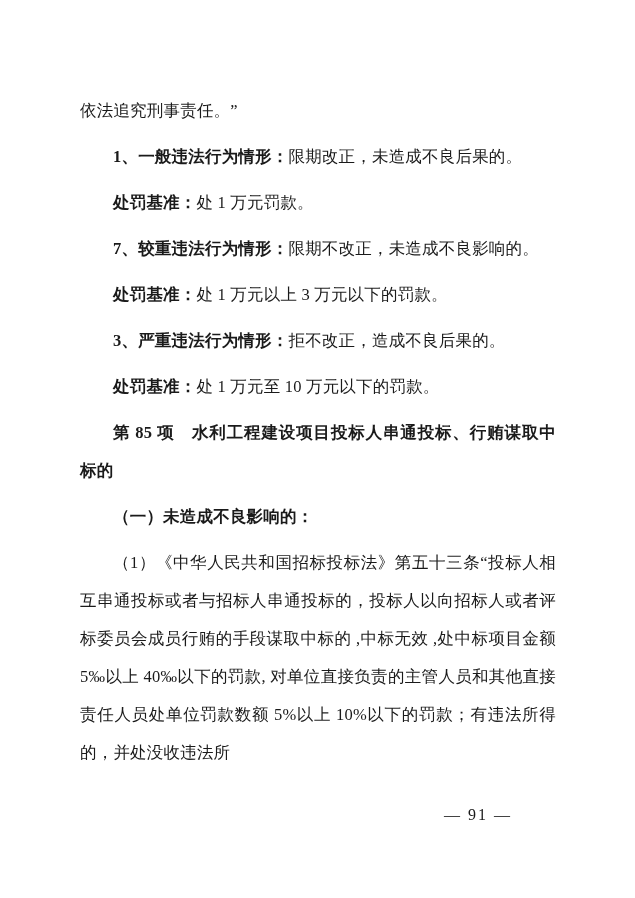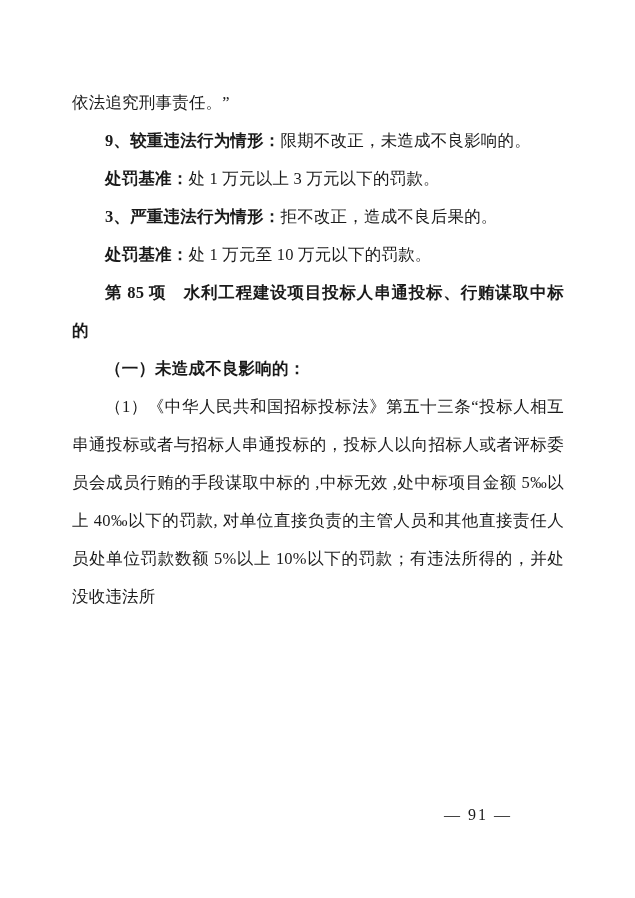--- a/index.html
+++ b/index.html
@@ -27,21 +27,21 @@
     position: absolute;
     left: 72px;
     top: 84px;
     width: 492px;
   }
   .para {
     font-size: 16.5px;
     line-height: 38px;
     text-align: justify;
     text-justify: inter-ideograph;
-    margin: 0;
+    margin: 8px;
     letter-spacing: 0.2px;
   }
   .indent {
     text-indent: 33px;
   }
   .bold {
     font-weight: bold;
   }
   .footer {
     position: absolute;
@@ -62,23 +62,25 @@
 </head>
 <body>
 
 <div class="page">
   <div class="content">
 
     <p class="para">依法追究刑事责任。”</p>
 
 
 
+    <p class="para indent"><span class="bold">1、一般违法行为情形：</span><span>限期改正，未造成不良后果的。</span></p>
 
+    <p class="para indent"><span class="bold">处罚基准：</span><span>处 1 万元罚款。</span></p>
 
-    <p class="para indent"><span class="bold">9、较重违法行为情形：</span><span>限期不改正，未造成不良影响的。</span></p>
+    <p class="para indent"><span class="bold">7、较重违法行为情形：</span><span>限期不改正，未造成不良影响的。</span></p>
 
     <p class="para indent"><span class="bold">处罚基准：</span><span>处 1 万元以上 3 万元以下的罚款。</span></p>
 
     <p class="para indent"><span class="bold">3、严重违法行为情形：</span><span>拒不改正，造成不良后果的。</span></p>
 
     <p class="para indent"><span class="bold">处罚基准：</span><span>处 1 万元至 10 万元以下的罚款。</span></p>
 
     <p class="para indent bold">第 85 项　水利工程建设项目投标人串通投标、行贿谋取中标的</p>
 
     <p class="para indent bold">（一）未造成不良影响的：</p>

